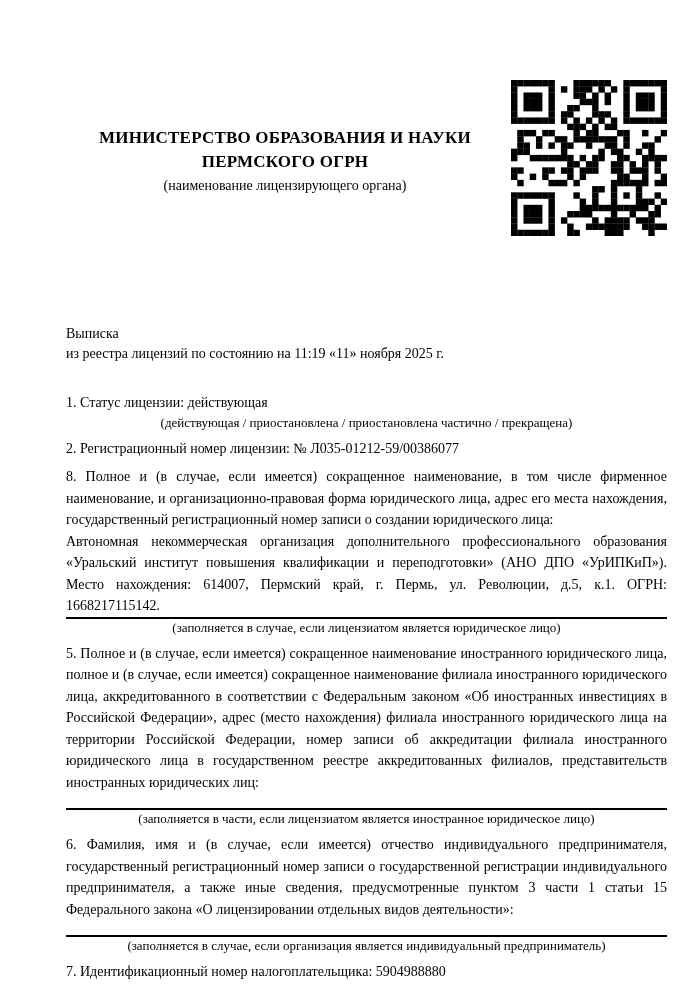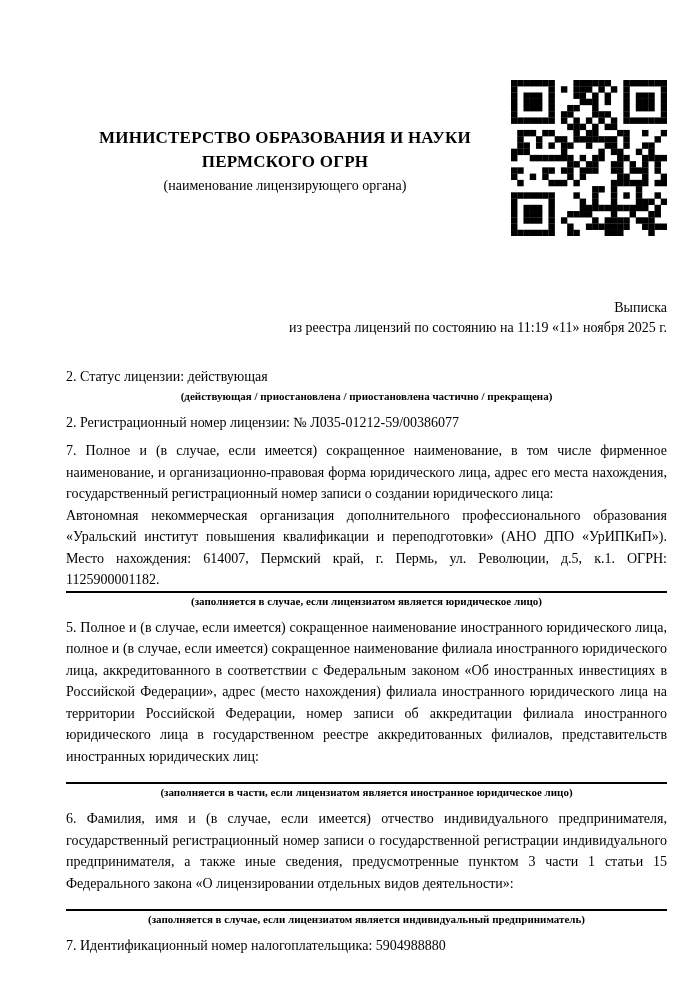--- a/index.html
+++ b/index.html
@@ -15,26 +15,26 @@
     padding: 80px 33px 0 66px;
     background: #ffffff;
   }
   .header-row { display: flex; align-items: flex-start; }
   .org-block { width: 438px; text-align: center; padding-top: 46px; }
   .org-name { font-weight: bold; font-size: 17px; line-height: 24px; letter-spacing: 0.2px; }
   .org-caption { font-size: 14px; line-height: 13px; margin-top: 5px; }
   .qr-box { margin-left: auto; width: 156px; height: 156px; }
   .qr-box svg { display: block; }
 
-  .doc-title { text-align: right; margin-top: 62px; font-size: 14px; line-height: 20px; }
+  .doc-title { text-align: left; margin-top: 88px; font-size: 14px; line-height: 20px; }
 
   .item { margin-top: 7px; font-size: 14px; line-height: 21.5px; }
   .item.first { margin-top: 28px; }
   .just { text-align: justify; text-justify: inter-word; }
-  .note { text-align: center; font-size: 11px; line-height: 17px; font-weight: bold; }
+  .note { text-align: center; font-size: 13px; line-height: 17px; }
   .rule { border-top: 2px solid #000000; height: 0; }
   .spacer { height: 15px; }
 </style>
 </head>
 <body>
 
 <div class="page">
 
   <div class="header-row">
     <div class="org-block">
@@ -360,47 +360,47 @@
         </svg>
     </div>
   </div>
 
   <div class="doc-title">
     <div>Выписка</div>
     <div>из реестра лицензий по состоянию на 11:19 «11» ноября 2025 г.</div>
   </div>
 
   <div class="item first">
-    <div>2. Статус лицензии: действующая</div>
+    <div>1. Статус лицензии: действующая</div>
     <div class="note">(действующая / приостановлена / приостановлена частично / прекращена)</div>
   </div>
 
   <div class="item">
     <div>2. Регистрационный номер лицензии: № Л035-01212-59/00386077</div>
   </div>
 
 
   <div class="item">
-    <div class="just">7. Полное и (в случае, если имеется) сокращенное наименование, в том числе фирменное наименование, и организационно-правовая форма юридического лица, адрес его места нахождения, государственный регистрационный номер записи о создании юридического лица:</div>
-    <div class="just">Автономная некоммерческая организация дополнительного профессионального образования «Уральский институт повышения квалификации и переподготовки» (АНО ДПО «УрИПКиП»). Место нахождения: 614007, Пермский край, г. Пермь, ул. Революции, д.5, к.1. ОГРН: 1125900001182.</div>
+    <div class="just">8. Полное и (в случае, если имеется) сокращенное наименование, в том числе фирменное наименование, и организационно-правовая форма юридического лица, адрес его места нахождения, государственный регистрационный номер записи о создании юридического лица:</div>
+    <div class="just">Автономная некоммерческая организация дополнительного профессионального образования «Уральский институт повышения квалификации и переподготовки» (АНО ДПО «УрИПКиП»). Место нахождения: 614007, Пермский край, г. Пермь, ул. Революции, д.5, к.1. ОГРН: 1668217115142.</div>
     <div class="rule"></div>
     <div class="note">(заполняется в случае, если лицензиатом является юридическое лицо)</div>
   </div>
 
   <div class="item">
     <div class="just">5. Полное и (в случае, если имеется) сокращенное наименование иностранного юридического лица, полное и (в случае, если имеется) сокращенное наименование филиала иностранного юридического лица, аккредитованного в соответствии с Федеральным законом «Об иностранных инвестициях в Российской Федерации», адрес (место нахождения) филиала иностранного юридического лица на территории Российской Федерации, номер записи об аккредитации филиала иностранного юридического лица в государственном реестре аккредитованных филиалов, представительств иностранных юридических лиц:</div>
     <div class="spacer"></div>
     <div class="rule"></div>
     <div class="note">(заполняется в части, если лицензиатом является иностранное юридическое лицо)</div>
   </div>
 
   <div class="item">
     <div class="just">6. Фамилия, имя и (в случае, если имеется) отчество индивидуального предпринимателя, государственный регистрационный номер записи о государственной регистрации индивидуального предпринимателя, а также иные сведения, предусмотренные пунктом 3 части 1 статьи 15 Федерального закона «О лицензировании отдельных видов деятельности»:</div>
     <div class="spacer"></div>
     <div class="rule"></div>
-    <div class="note">(заполняется в случае, если лицензиатом является индивидуальный предприниматель)</div>
+    <div class="note">(заполняется в случае, если организация является индивидуальный предприниматель)</div>
   </div>
 
   <div class="item">
     <div>7. Идентификационный номер налогоплательщика: 5904988880</div>
   </div>
 
 </div>
 
 </body></html>

